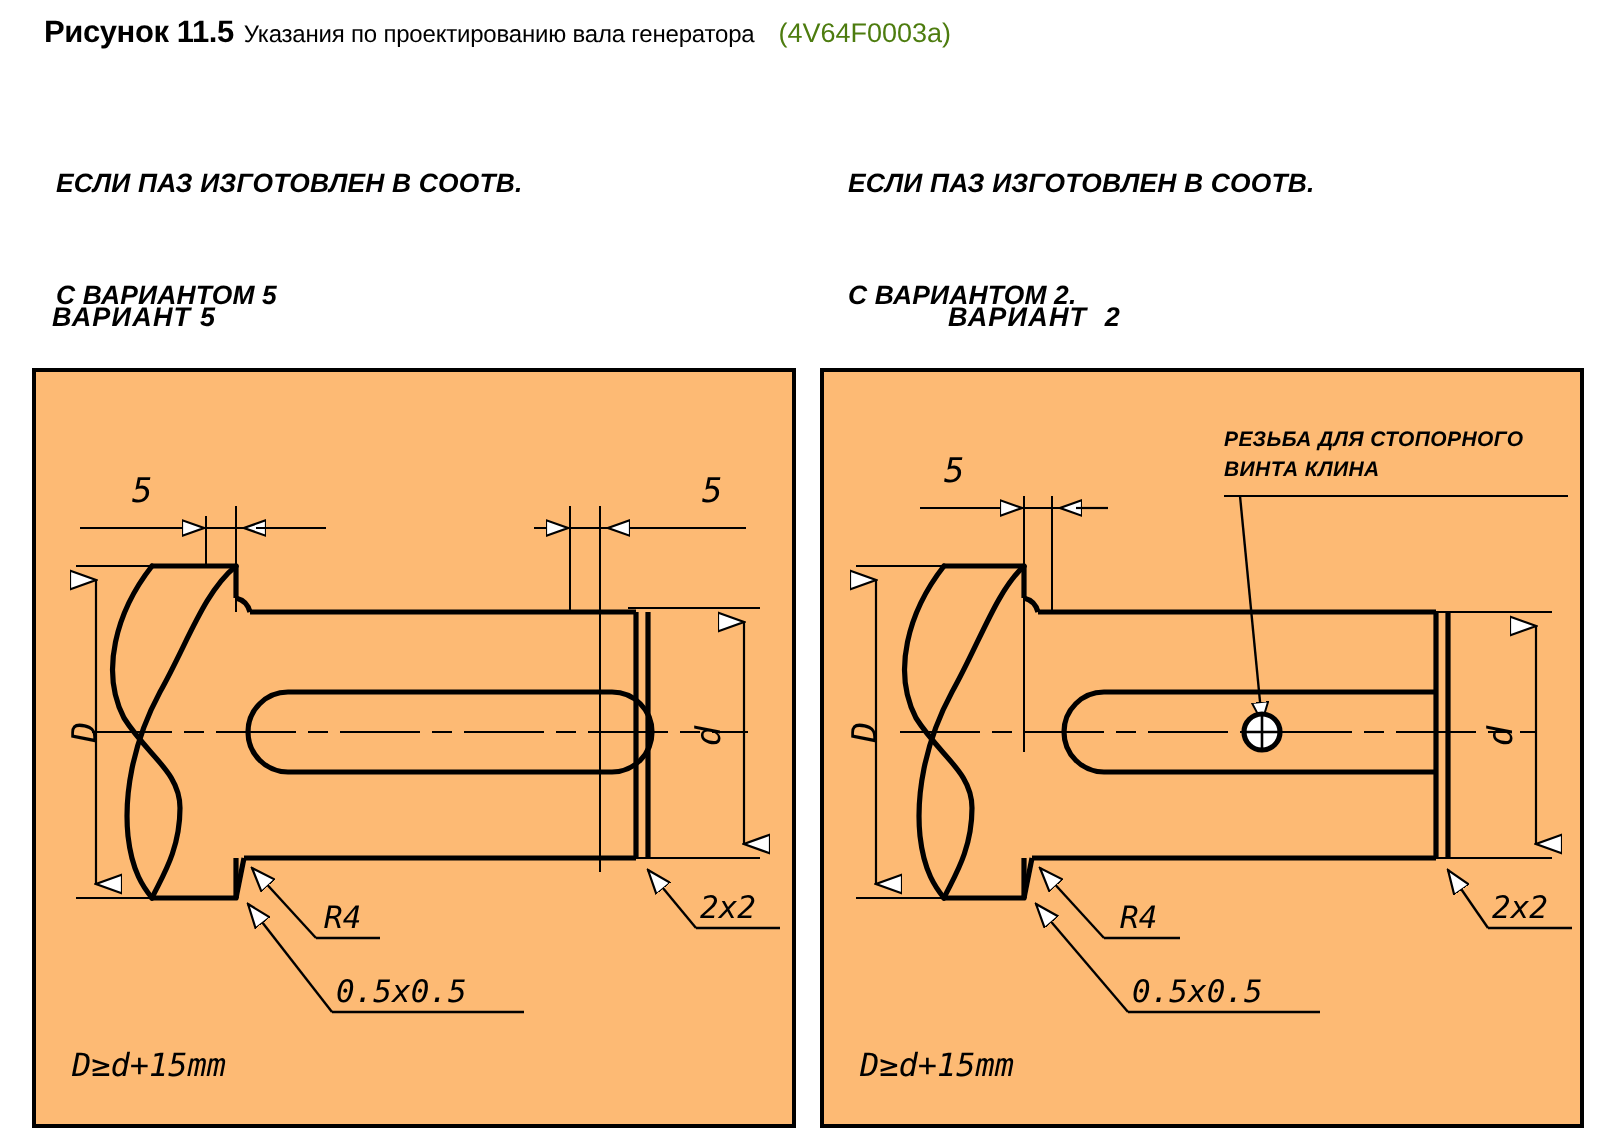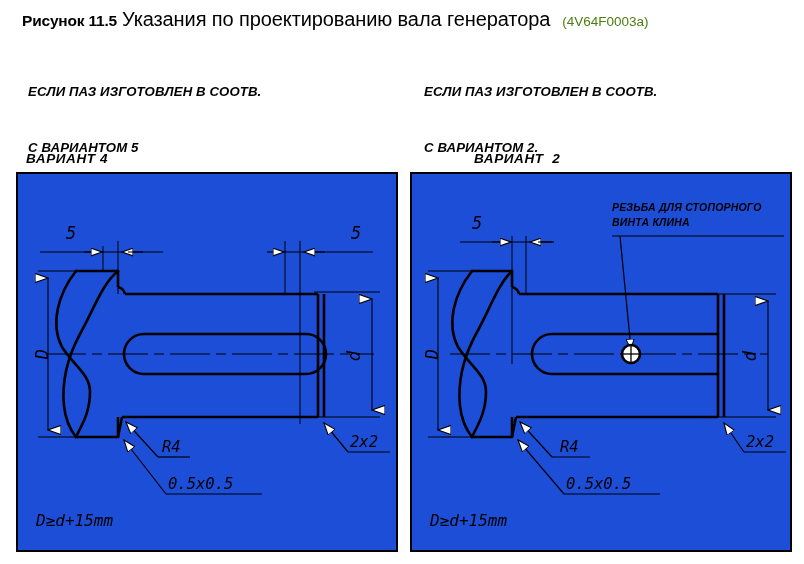--- a/index.html
+++ b/index.html
@@ -22,21 +22,21 @@
     width: 760px; height: 24px;
     display: flex; align-items: baseline;
     white-space: pre;
   }
   .title-strong {
     font-weight: bold;
     font-size: 15.5px;
     letter-spacing: -0.2px;
   }
   .title-rest {
-    font-size: 20px;
+    font-size: 12px;
     letter-spacing: -0.1px;
     margin-left: 5px;
   }
   .title-code {
     font-size: 13.5px;
     margin-left: 12px;
     color: #4d7c0f;
   }
 
   
@@ -78,24 +78,24 @@
     letter-spacing: 0.6px;
     font-family: "Liberation Sans", sans-serif;
     white-space: pre;
   }
   #variant-label-1 { left: 26px;  top: 151px; }
   #variant-label-2 { left: 474px; top: 151px; }
 
   
   .panel {
     position: absolute;
-    top: 172px;
+    top: 184px;
     width: 382px; height: 380px;
     border: 2.5px solid #000;
-    background: #1d4ed8;
+    background: #fdba74;
     box-sizing: border-box;
   }
   #panel-1 { left: 16px; }
   #panel-2 { left: 410px; }
   .panel svg { display: block; width: 100%; height: 100%; }
 
   
   .dimtext {
     font-family: "DejaVu Sans Mono", monospace;
     font-style: italic;
@@ -141,21 +141,21 @@
     <span class="l ind2"><span class="mono">DIN 6885 PART 1 TYPE A,B,C</span><span class="small-cyr" style="margin:0 5px">или</span><span class="mono">D.</span></span>
   </div>
 
   <div class="note" id="note-right">
     <span class="l ind2">ЕСЛИ ПАЗ ИЗГОТОВЛЕН В СООТВ.</span>
     <span class="l ind2">С ВАРИАНТОМ 2.</span>
     <span class="l" style="padding-left:12px">–РАЗРЕШЕННЫЕ КЛИНЬЯ СООТВ.:</span>
     <span class="l" style="padding-left:12px"><span class="mono">DIN 6885 PART 1 TYPE C</span><span class="small-cyr" style="margin:0 5px">или</span><span class="mono">D.</span></span>
   </div>
 
-  <div class="variant-label" id="variant-label-1">ВАРИАНТ 4</div>
+  <div class="variant-label" id="variant-label-1">ВАРИАНТ 5</div>
   <div class="variant-label" id="variant-label-2">ВАРИАНТ  2</div>
 
   <div class="panel" id="panel-1">
     <svg viewBox="0 0 378 376" preserveAspectRatio="none">
       <defs>
         <marker id="ahR1" markerWidth="12" markerHeight="9" refX="11" refY="4.5" orient="auto" markerUnits="userSpaceOnUse">
           <path d="M0,0.6 L11,4.5 L0,8.4 z" fill="#fff" stroke="#000" stroke-width="1.1"></path>
         </marker>
         <marker id="ahL1" markerWidth="12" markerHeight="9" refX="11" refY="4.5" orient="auto" markerUnits="userSpaceOnUse">
           <path d="M0,0.6 L11,4.5 L0,8.4 z" fill="#fff" stroke="#000" stroke-width="1.1"></path>

